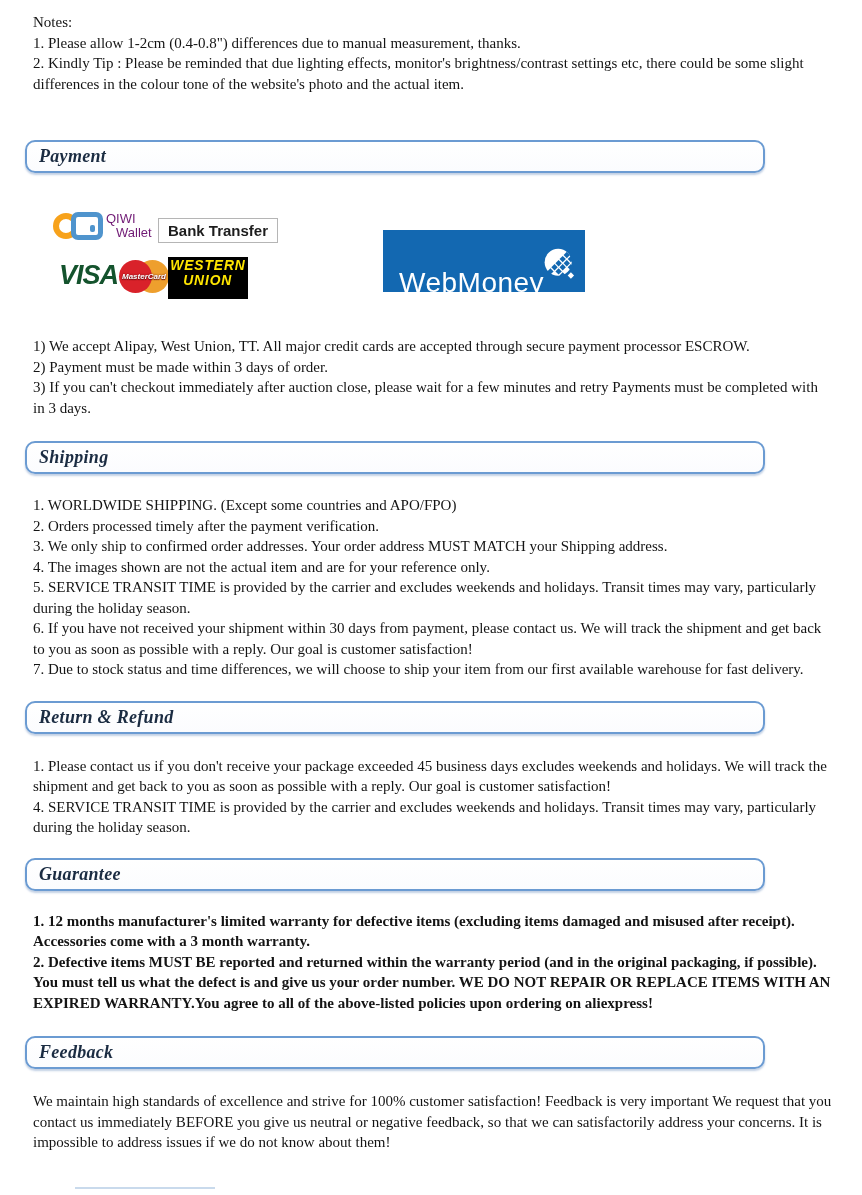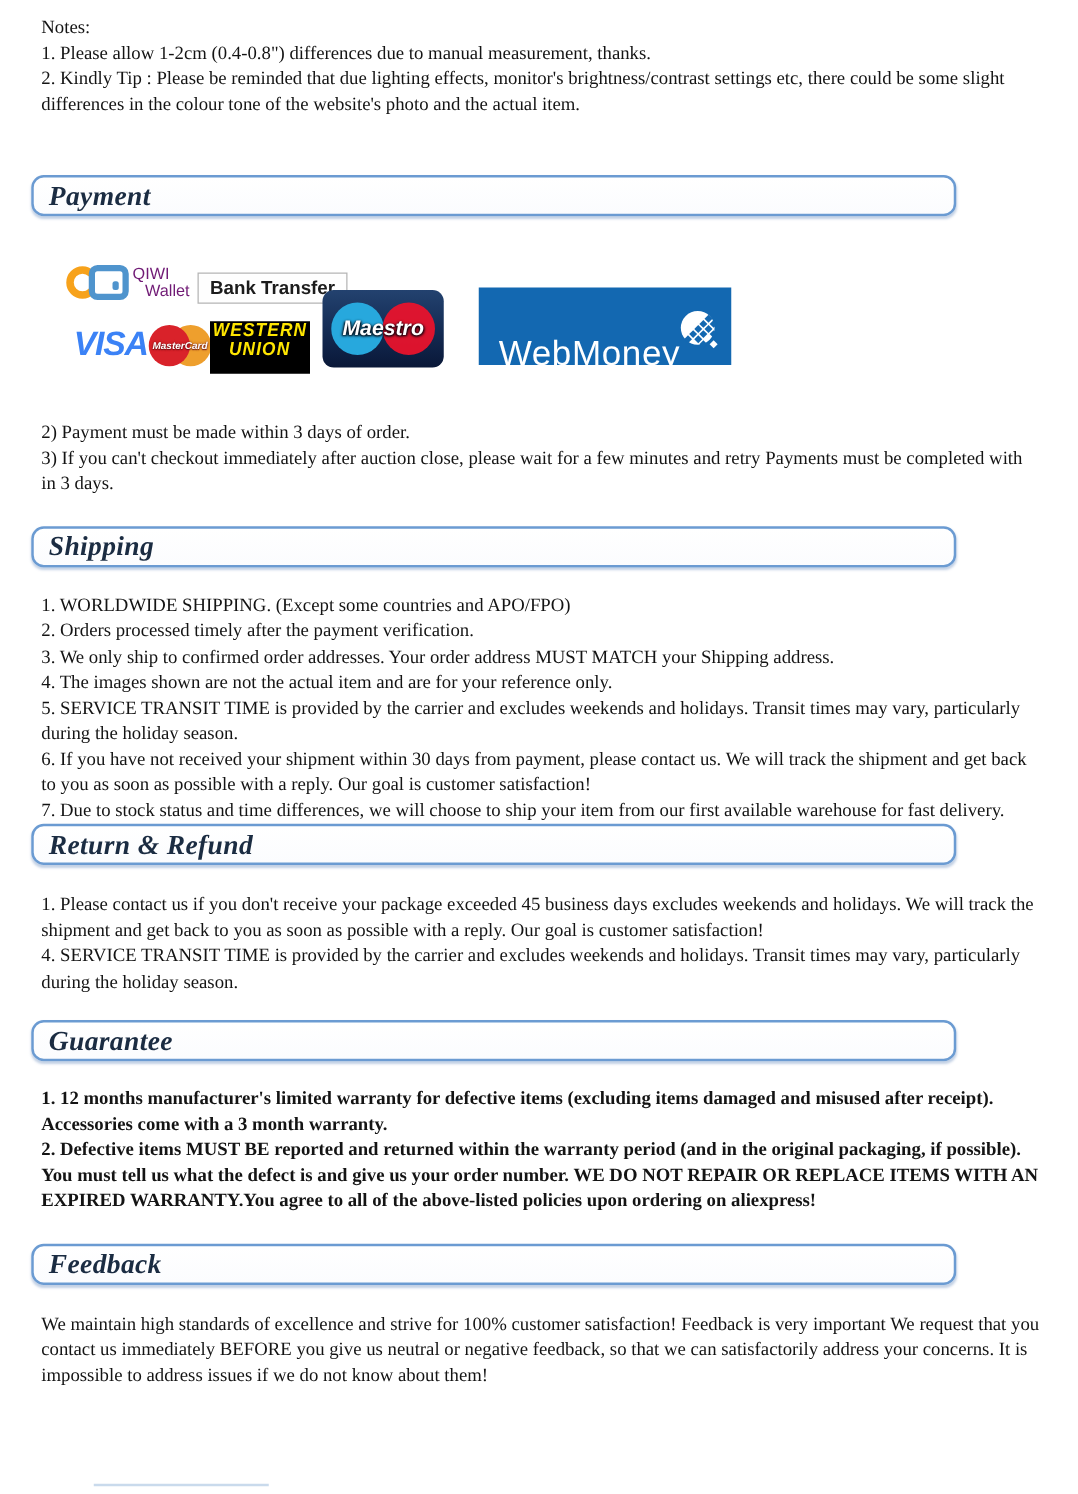--- a/index.html
+++ b/index.html
@@ -14,21 +14,21 @@
   
   .section-header {
     margin-left:25px; width:740px; height:33px;
     border:2px solid #6b9bd2; border-radius:10px;
     background:linear-gradient(180deg,#ffffff 0%,#fbfcfe 100%);
     box-shadow:0 2px 2px rgba(120,150,195,0.45);
     display:flex; align-items:center; padding-left:12px;
   }
   .section-title {
     font-family:"Liberation Serif", serif; font-weight:bold; font-style:italic;
-    font-size:22px; color:#1b2c42; letter-spacing:0.3px;
+    font-size:18px; color:#1b2c42; letter-spacing:0.3px;
   }
 
   
   .notes { padding-top:12px; }
 
   
   .logos { position:relative; margin-left:45px; margin-top:37px; height:95px; width:560px; }
   .logo { position:absolute; }
 
   
@@ -39,21 +39,21 @@
   .qiwi-text { color:#701a75; font-family:"Liberation Sans", sans-serif; font-size:13px; line-height:14px; margin-left:3px; }
   .qiwi-text .l2 { margin-left:10px; }
 
   
   .bank { left:113px; top:8px; border:1px solid #b5b5b5; background:#fefefe;
     font-family:"Liberation Sans", sans-serif; font-weight:bold; font-size:15px;
     color:#1c1c1c; padding:3px 9px; box-shadow:inset 0 1px 0 #fff; }
 
   
   .visa { left:14px; top:50px; font-family:"Liberation Sans", sans-serif; font-weight:bold;
-    font-style:italic; font-size:27px; color:#3b82f6; letter-spacing:-1px; }
+    font-style:italic; font-size:27px; color:#14532d; letter-spacing:-1px; }
 
   
   .mc { left:74px; top:48px; width:50px; height:38px; }
   .mc .c1 { position:absolute; left:0; top:2px; width:33px; height:33px; border-radius:50%; background:#d9222a; z-index:1; }
   .mc .c2 { position:absolute; right:0; top:2px; width:33px; height:33px; border-radius:50%; background:#ee9f2d; }
   .mc .mc-label { position:absolute; left:0; top:14px; width:50px; text-align:center; z-index:2;
     font-family:"Liberation Sans", sans-serif; font-style:italic; font-weight:bold;
     font-size:8px; color:#ffffff; text-shadow:0 0 2px #6d0f12, 0 1px 1px #6d0f12; }
 
   
@@ -112,25 +112,20 @@
     <span class="c1"></span>
     <span class="c2"></span>
     <span class="mc-label">MasterCard</span>
   </div>
 
   <div class="logo wu">
     <span>WESTERN</span>
     <span>UNION</span>
   </div>
 
-  <div class="logo maestro">
-    <span class="c1"></span>
-    <span class="c2"></span>
-    <span class="maestro-label">Maestro</span>
-  </div>
 
   <div class="logo wm">
     <span class="wm-label">WebMoney</span>
     <svg class="wm-globe" width="48" height="50" viewBox="0 0 48 50">
       <circle cx="22" cy="27" r="21" fill="#ffffff"></circle>
       <g transform="rotate(45 22 27)" fill="#1368b1">
         <rect x="20" y="6" width="7" height="7"></rect>
         <rect x="29" y="6" width="7" height="7"></rect>
         <rect x="20" y="15" width="7" height="7"></rect>
         <rect x="29" y="15" width="7" height="7"></rect>
@@ -145,39 +140,40 @@
       <g transform="rotate(45 22 27)" fill="#ffffff">
         <rect x="47" y="6" width="7" height="7"></rect>
         <rect x="47" y="24" width="7" height="7"></rect>
         <rect x="38" y="-3" width="7" height="7"></rect>
       </g>
     </svg>
   </div>
 </div>
 
 <div class="text-block" style="margin-top:31px;">
+  <div class="text-line">1) We accept Alipay, West Union, TT. All major credit cards are accepted through secure payment processor ESCROW.</div>
   <div class="text-line">2) Payment must be made within 3 days of order.</div>
   <div class="text-line">3) If you can't checkout immediately after auction close, please wait for a few minutes and retry Payments must be completed with in 3 days.</div>
 </div>
 
 <div class="section-header" style="margin-top:23px;">
   <span class="section-title">Shipping</span>
 </div>
 
 <div class="text-block" style="margin-top:21px;">
   <div class="text-line">1. WORLDWIDE SHIPPING. (Except some countries and APO/FPO)</div>
   <div class="text-line">2. Orders processed timely after the payment verification.</div>
   <div class="text-line">3. We only ship to confirmed order addresses. Your order address MUST MATCH your Shipping address.</div>
   <div class="text-line">4. The images shown are not the actual item and are for your reference only.</div>
   <div class="text-line">5. SERVICE TRANSIT TIME is provided by the carrier and excludes weekends and holidays. Transit times may vary, particularly during the holiday season.</div>
   <div class="text-line">6. If you have not received your shipment within 30 days from payment, please contact us. We will track the shipment and get back to you as soon as possible with a reply. Our goal is customer satisfaction!</div>
   <div class="text-line">7. Due to stock status and time differences, we will choose to ship your item from our first available warehouse for fast delivery.</div>
 </div>
 
-<div class="section-header" style="">
+<div class="section-header" style="margin-top:21px;">
   <span class="section-title">Return &amp; Refund</span>
 </div>
 
 <div class="text-block" style="margin-top:22px;">
   <div class="text-line">1. Please contact us if you don't receive your package exceeded 45 business days excludes weekends and holidays. We will track the shipment and get back to you as soon as possible with a reply. Our goal is customer satisfaction!</div>
   <div class="text-line">4. SERVICE TRANSIT TIME is provided by the carrier and excludes weekends and holidays. Transit times may vary, particularly during the holiday season.</div>
 </div>
 
 <div class="section-header" style="margin-top:20px;">
   <span class="section-title">Guarantee</span>

